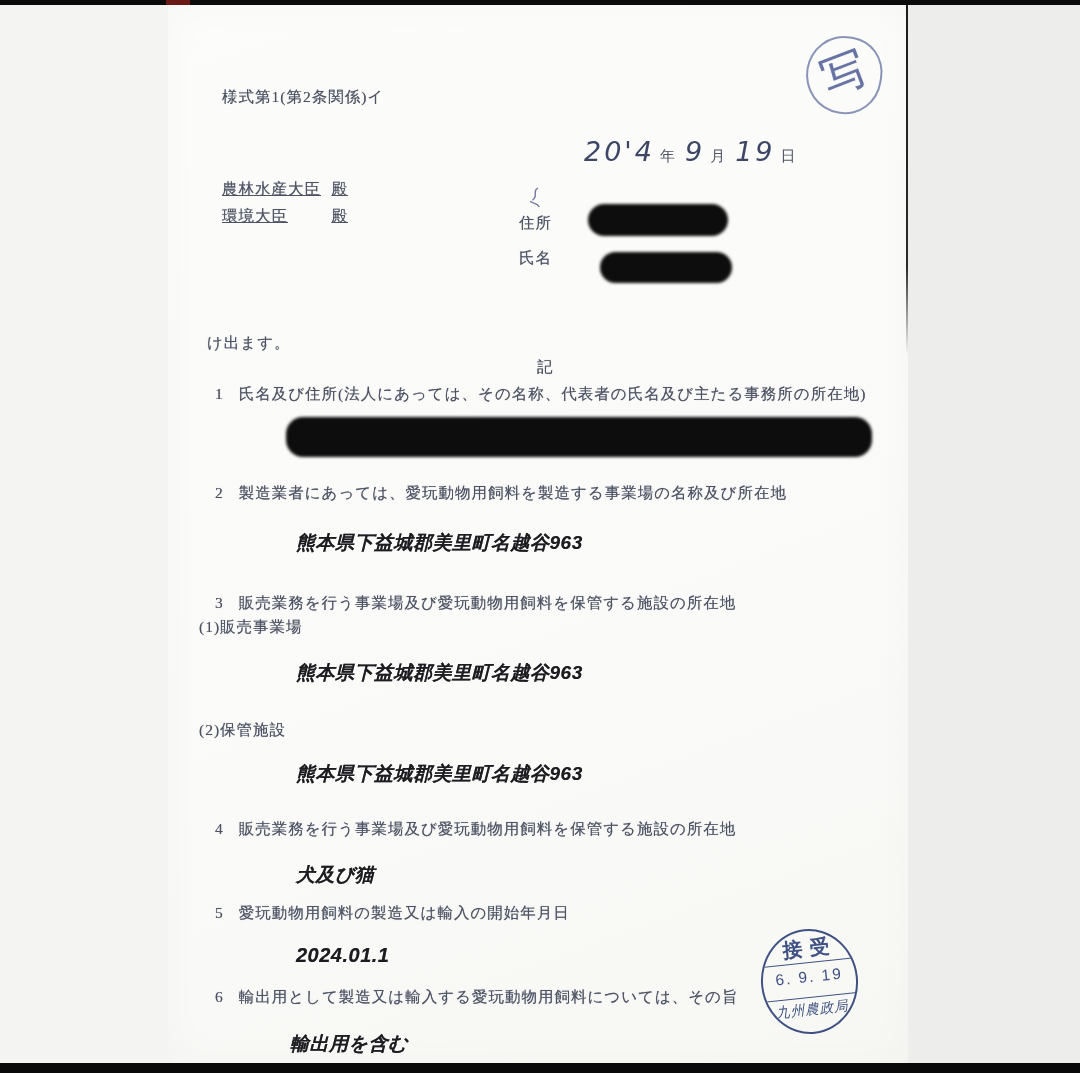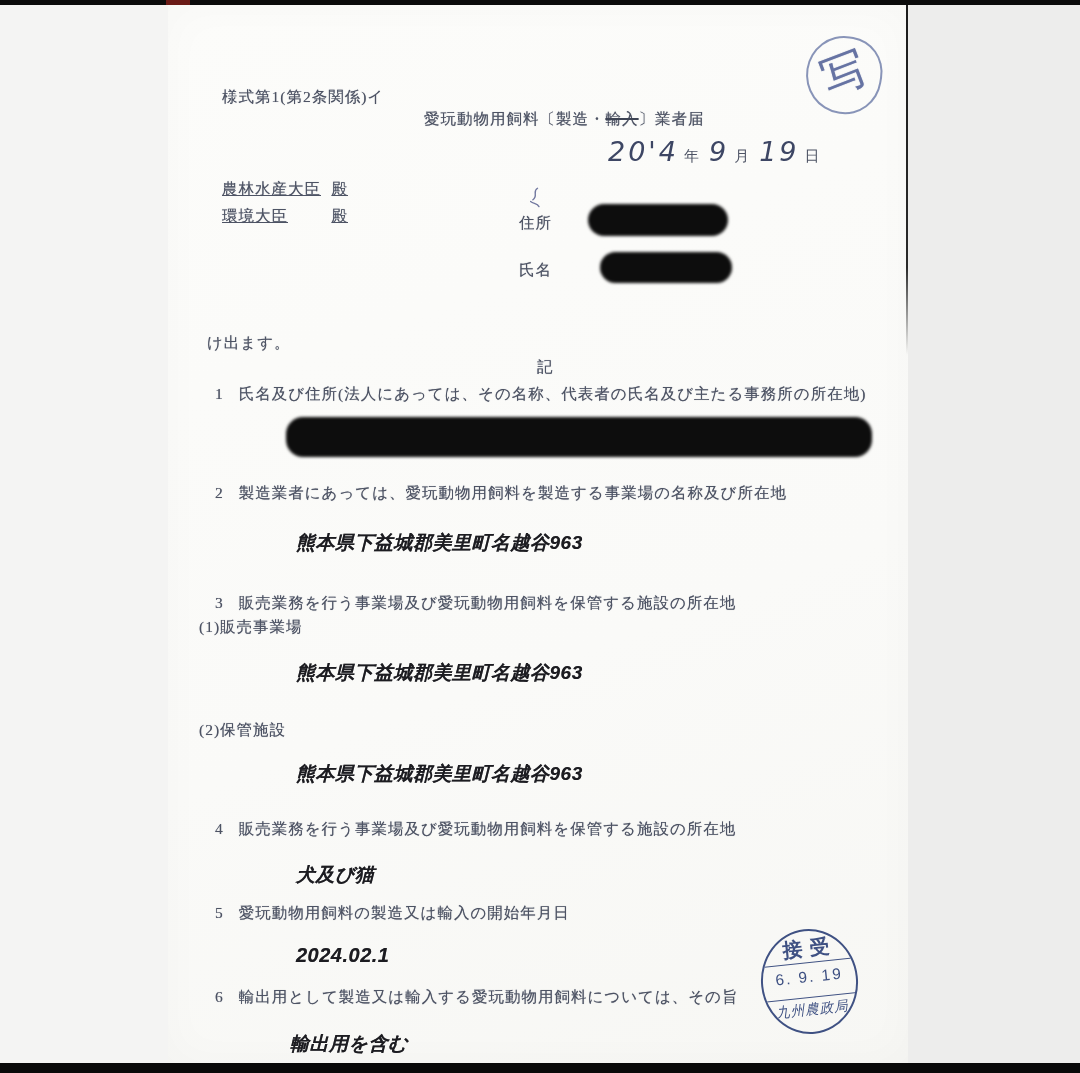--- a/index.html
+++ b/index.html
@@ -29,21 +29,21 @@
   .row-minister{display:flex;justify-content:space-between;width:126px;text-decoration:underline;}
   .strike{text-decoration:line-through;text-decoration-thickness:2px;text-decoration-color:#3e4454;}
   .bold-val{
     position:absolute;font-family:"Liberation Sans","DejaVu Sans",sans-serif;
     font-weight:700;font-size:19px;color:#1c1c21;letter-spacing:.5px;white-space:nowrap;
     text-shadow:0 0 .5px rgba(20,20,25,.6);
     font-style:italic;
   }
   .redact{position:absolute;background:#0d0d0d;border-radius:17px;filter:blur(1.6px);}
   .hw{font-family:"DejaVu Sans","Liberation Sans",sans-serif;font-style:italic;color:#3d4664;}
-  .date-row{position:absolute;left:608px;top:136px;display:flex;align-items:baseline;white-space:nowrap;text-align:center;}
+  .date-row{position:absolute;left:584px;top:136px;display:flex;align-items:baseline;white-space:nowrap;text-align:center;}
   .date-row .hw{font-size:27px;letter-spacing:3px;}
   .date-row .lbl{font-size:15px;color:#4d5364;margin:0 10px 0 5px;}
   
   .copy-stamp{
     position:absolute;left:806px;top:36px;width:72px;height:74px;
     border:2.5px solid rgba(95,111,160,.8);border-radius:52% 48% 50% 53%;
     transform:rotate(9deg);display:flex;align-items:center;justify-content:center;
     opacity:.92;
   }
   .copy-stamp span{
@@ -76,23 +76,20 @@
   <div class="bg-left"></div>
   <div class="bg-right"></div>
   <div class="page"></div>
   <div class="page-edge-right"></div>
   <div class="strip-top"></div>
   <div class="strip-top-red"></div>
   <div class="strip-bottom"></div>
 
   <div class="t" style="left:222px;top:87px;">様式第1(第2条関係)イ</div>
 
-  <div class="t" style="left:424px;top:109px;">
-    <span>愛玩動物用飼料〔製造・</span><span class="strike">輸入</span><span>〕業者届</span>
-  </div>
 
   <div class="date-row">
     <span class="hw">20'4</span>
     <span class="lbl">年</span>
     <span class="hw">9</span>
     <span class="lbl">月</span>
     <span class="hw">19</span>
     <span class="lbl">日</span>
   </div>
 
@@ -104,21 +101,21 @@
     <span>環境大臣</span>
     <span>殿</span>
   </div>
 
   <svg class="scribble" width="22" height="26" viewBox="0 0 22 26">
     <path d="M12,2 C7,6 14,9 9,14 M7,16 C10,18 14,17 16,20" stroke="#51598a" stroke-width="1.4" fill="none" stroke-linecap="round"></path>
   </svg>
   <div class="t" style="left:519px;top:213px;">住所</div>
   <div class="redact" style="left:588px;top:204px;width:140px;height:32px;"></div>
 
-  <div class="t" style="left:519px;top:260px;">氏名</div>
+  <div class="t" style="left:519px;top:248px;">氏名</div>
   <div class="redact" style="left:600px;top:252px;width:132px;height:31px;"></div>
 
   <div class="t" style="left:207px;top:333px;">け出ます。</div>
 
   <div class="t" style="left:537px;top:357px;">記</div>
 
   <div class="t item" style="left:215px;top:384px;">
     <span class="num">1</span>
     <span>氏名及び住所(法人にあっては、その名称、代表者の氏名及び主たる事務所の所在地)</span>
   </div>
@@ -142,21 +139,21 @@
   <div class="t item" style="left:215px;top:819px;">
     <span class="num">4</span>
     <span>販売業務を行う事業場及び愛玩動物用飼料を保管する施設の所在地</span>
   </div>
   <div class="bold-val" style="left:296px;top:862px;">犬及び猫</div>
 
   <div class="t item" style="left:215px;top:903px;">
     <span class="num">5</span>
     <span>愛玩動物用飼料の製造又は輸入の開始年月日</span>
   </div>
-  <div class="bold-val" style="left:296px;top:944px;font-size:20px;">2024.02.1</div>
+  <div class="bold-val" style="left:296px;top:944px;font-size:20px;">2024.01.1</div>
 
   <div class="t item" style="left:215px;top:987px;">
     <span class="num">6</span>
     <span>輸出用として製造又は輸入する愛玩動物用飼料については、その旨</span>
   </div>
   <div class="bold-val" style="left:290px;top:1031px;">輸出用を含む</div>
 
   <div class="copy-stamp">
     <span>写</span>
   </div>

